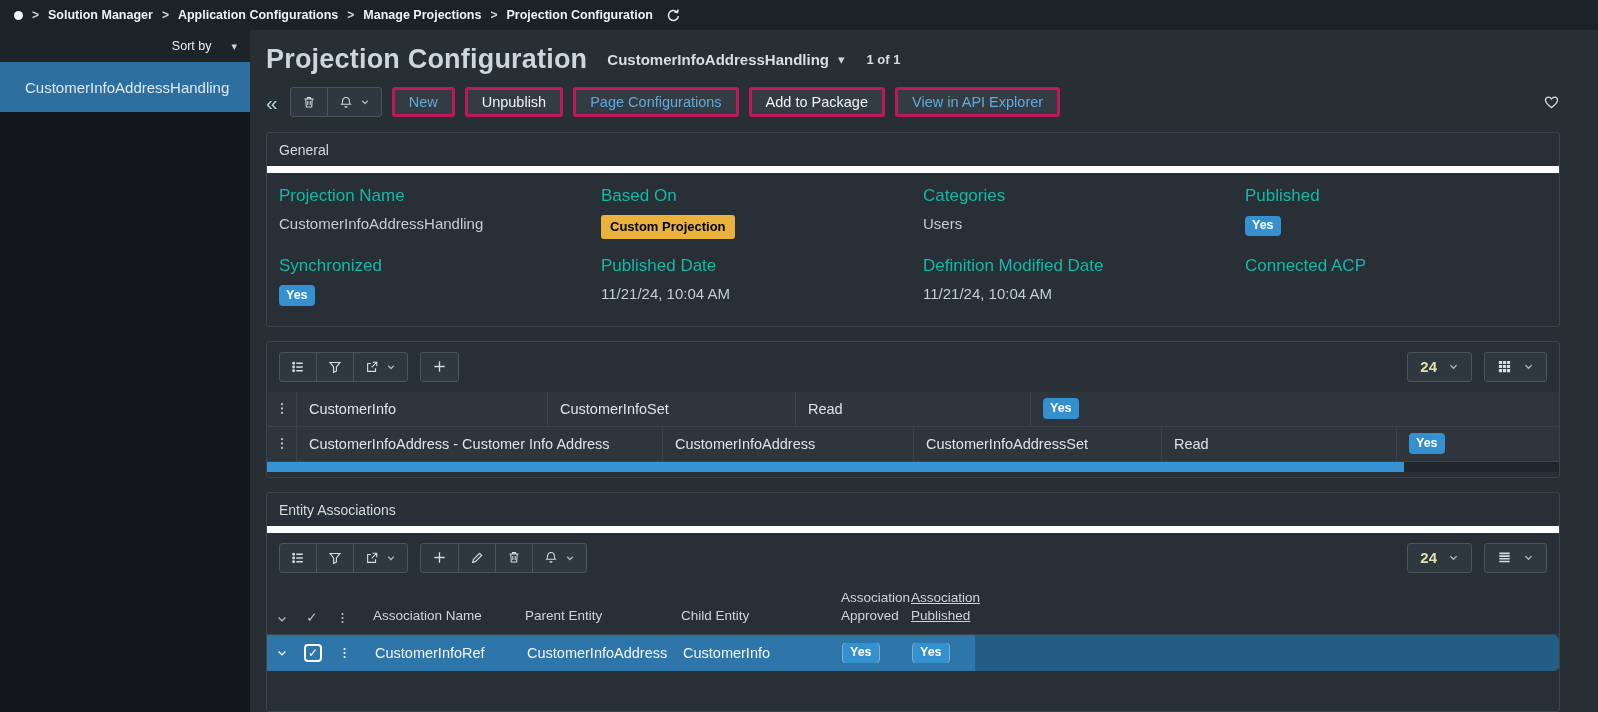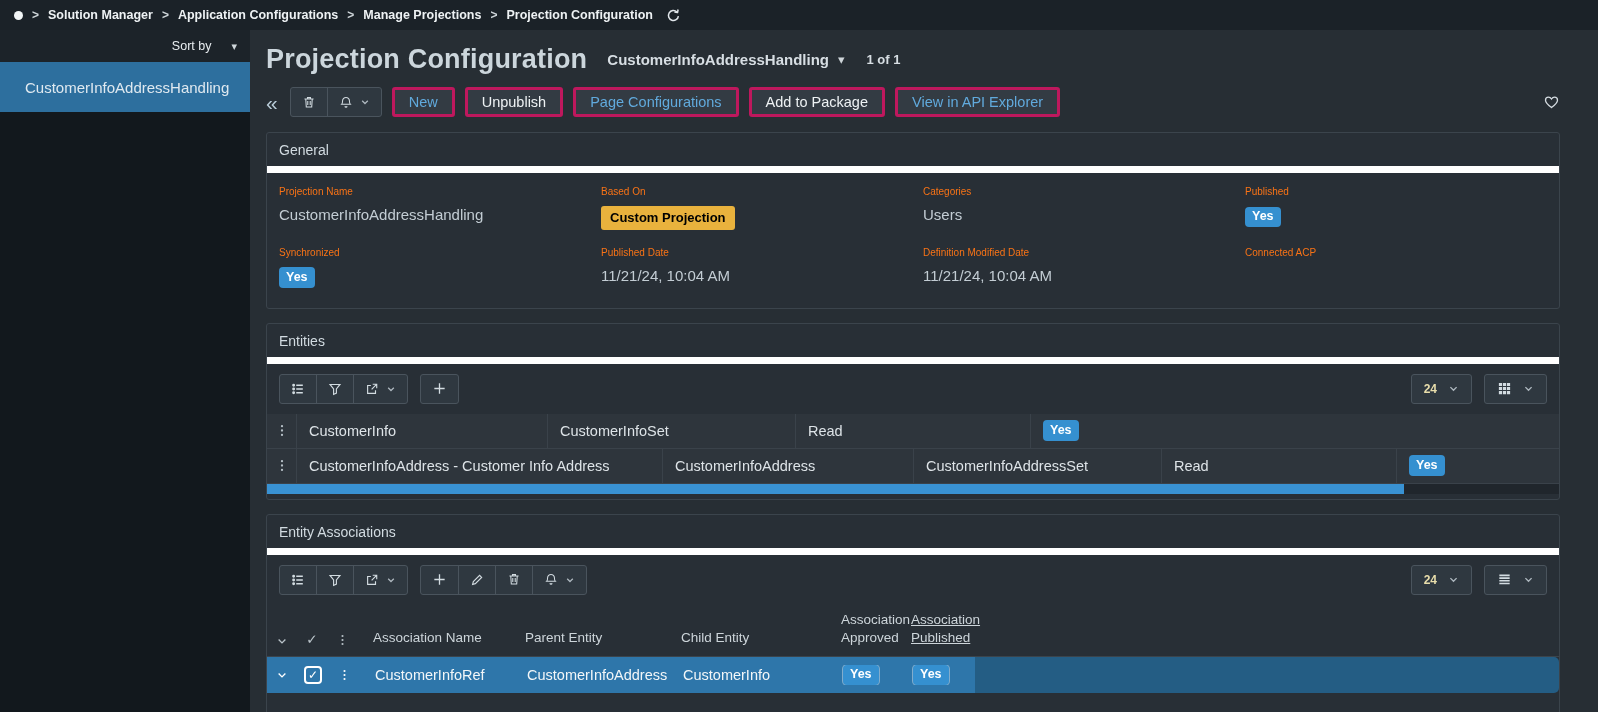--- a/index.html
+++ b/index.html
@@ -44,33 +44,33 @@
   .btn.accent{color:#61aadd;}
   .spacer{flex:1;}
   .heart-btn{color:#d4dbe0; cursor:pointer;}
 
   
   .panel{margin:14px 38px 0 16px; background:#282f36; border:1px solid #3b444c; border-radius:3px;}
   .panel-h{padding:9px 12px 8px; font-size:14px; font-weight:400; color:#d2dbe1; border-bottom:7px solid #ffffff;}
 
   
   .gen-grid{display:grid; grid-template-columns:repeat(4,1fr); column-gap:20px; row-gap:17px; padding:13px 12px 20px;}
-  .f-label{font-size:10px; color:#f97316; margin-bottom:9px;}
+  .f-label{font-size:17px; color:#14b8a6; margin-bottom:9px;}
   .f-value{font-size:15px; color:#c3cdd4; min-height:21px;}
   .badge{display:inline-block; background:#3590d0; color:#fff; font-size:12.5px; font-weight:700;
     padding:2.5px 7px; border-radius:4px; line-height:1.25;}
   .badge-amber{display:inline-block; background:#e9b23d; color:#000000; font-size:13px; font-weight:700;
     padding:4px 9px; border-radius:3px; line-height:1.2;}
 
   
   .tools-row{display:flex; align-items:center; gap:12px; padding:10px 12px;}
   .ico{color:#d3dce1;}
   .sel-btn{display:flex; align-items:center; gap:11px; height:30px; padding:0 12px; background:#2f3840;
     border:1px solid #4a545d; border-radius:3px; cursor:pointer;}
-  .sel-val{font-size:12px; font-weight:700; color:#e8ddab;}
+  .sel-val{font-size:15px; font-weight:700; color:#e8ddab;}
   .chev{color:#aeb8bf;}
 
   
   .t-head{display:flex; align-items:center; height:31px; background:#2b323a;
     border-top:1px solid #404a52; border-bottom:1px solid #404a52; font-size:13.5px; color:#cdd5da;}
   .t-row{display:flex; align-items:center; height:35px; background:#2e353c;
     border-bottom:1px solid #3a424a; font-size:14.5px; color:#dde3e7;}
   .tc{padding:0 12px; height:100%; display:flex; align-items:center; border-right:1px solid #3a424a; overflow:hidden; white-space:nowrap;}
   .tc:last-child{border-right:none;}
   .c-kebab{width:30px; padding:0; justify-content:center; color:#b6c0c7; cursor:pointer;}
@@ -199,21 +199,20 @@
         <div class="f-value">11/21/24, 10:04 AM</div>
       </div>
       <div>
         <div class="f-label">Connected ACP</div>
         <div class="f-value"></div>
       </div>
     </div>
   </section>
 
   <section class="panel pad-b">
-    <div class="panel-h">Entities</div>
     <div class="tools-row">
       <div class="btn-group">
         <span class="seg">
           <svg class="ico" width="14" height="14" viewBox="0 0 16 16" stroke="currentColor" stroke-width="1.5" fill="currentColor">
             <circle cx="3" cy="3.7" r="0.9"></circle>
               <circle cx="3" cy="8" r="0.9"></circle>
               <circle cx="3" cy="12.3" r="0.9"></circle>
             <path d="M6 3.7h7.5M6 8h7.5M6 12.3h7.5" fill="none"></path>
           </svg>
         </span>

